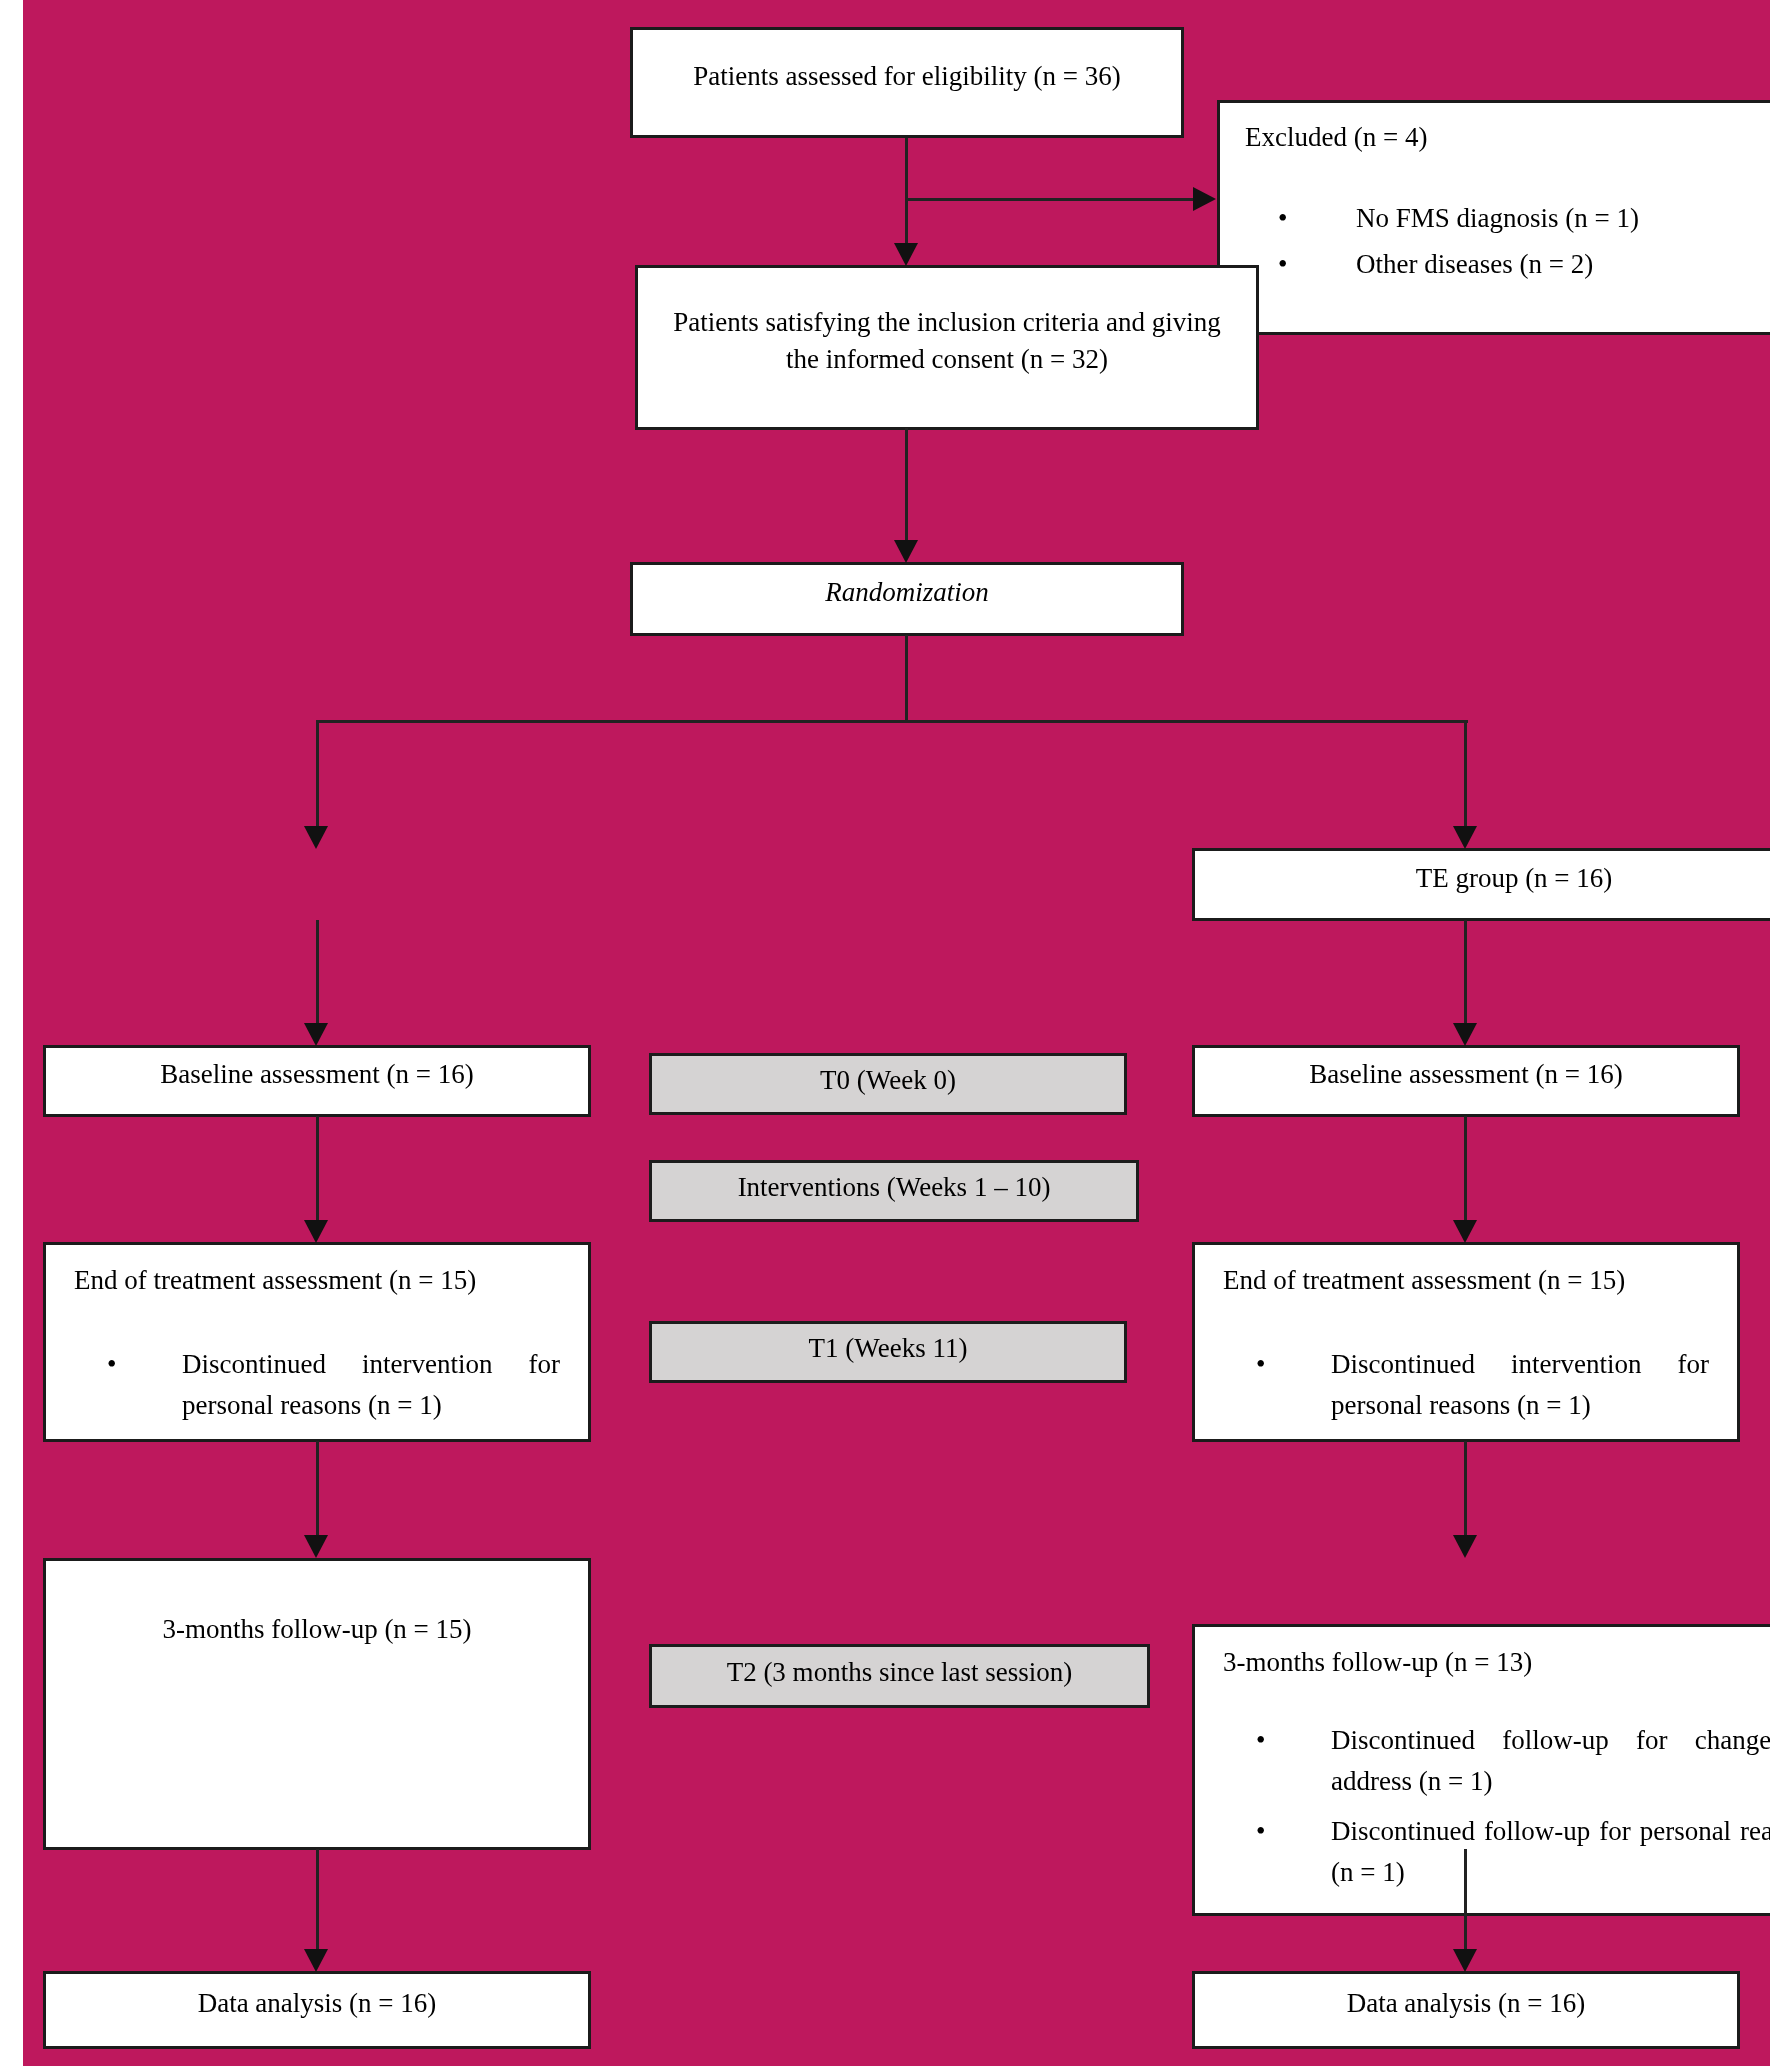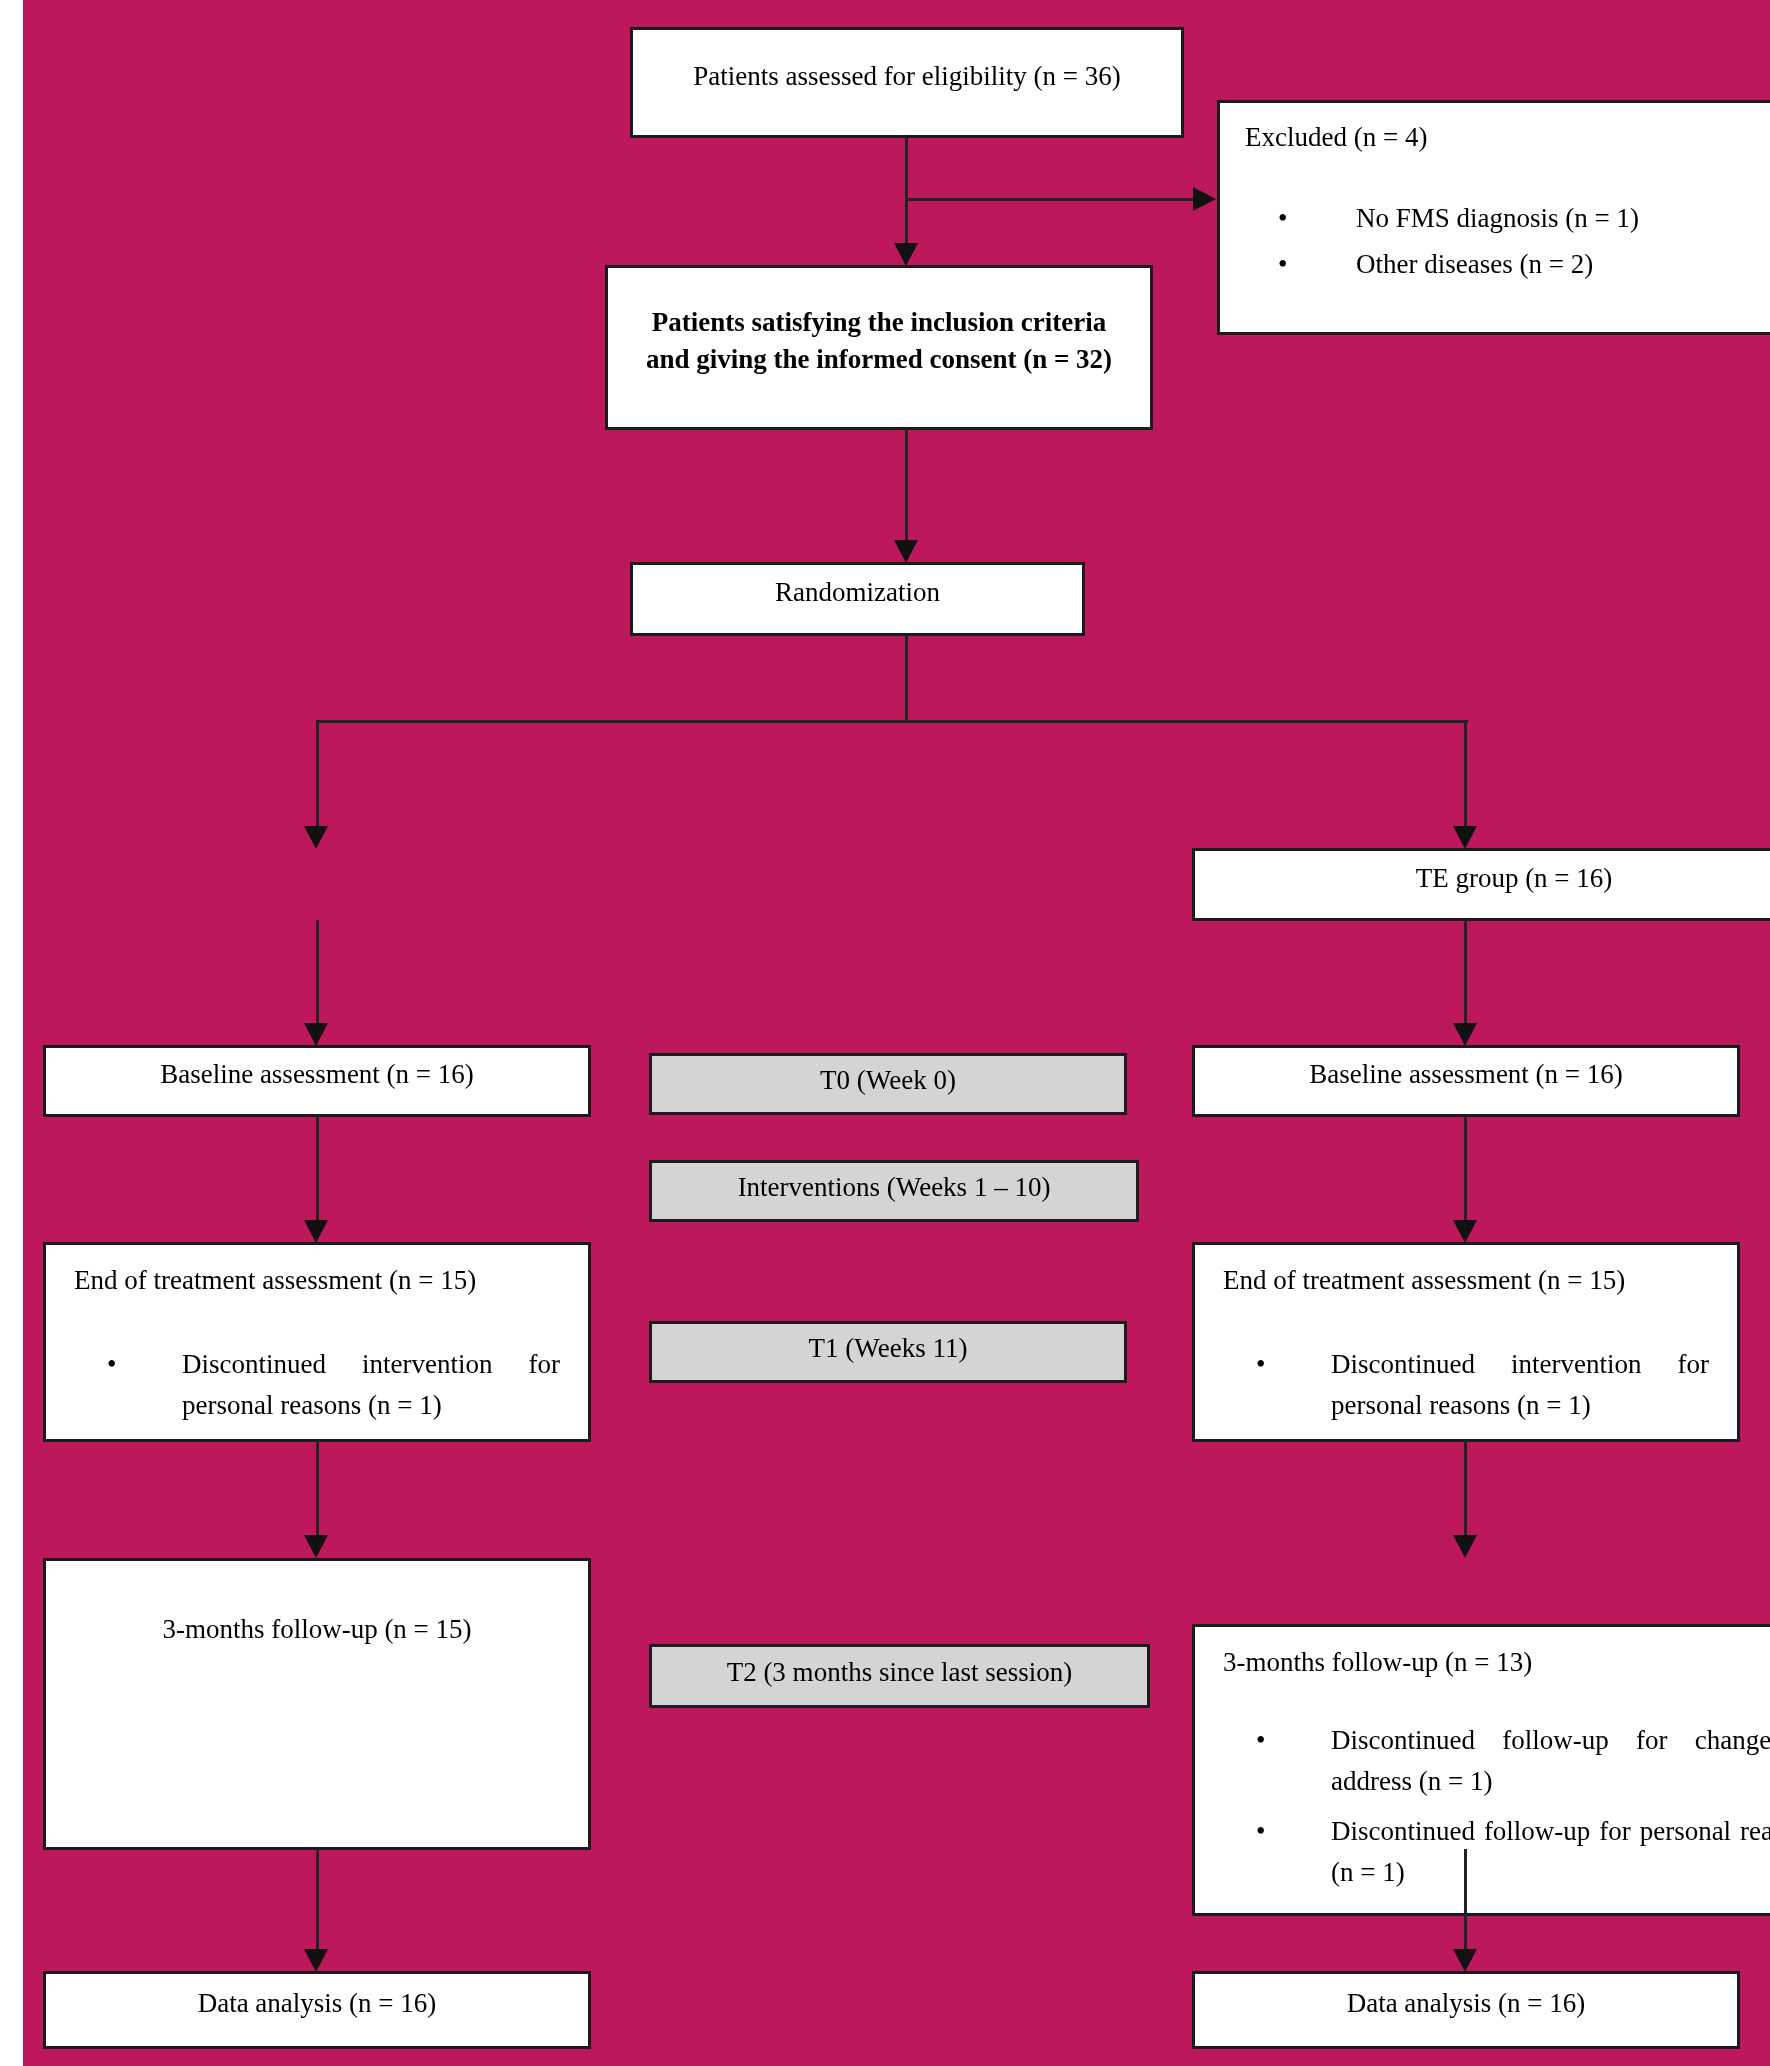--- a/index.html
+++ b/index.html
@@ -74,25 +74,25 @@
   </div>
 
   <div class="box excluded-box" style="left:1194px; top:100px; width:556px; height:235px;">
     <span class="title-row">Excluded (n = 4)</span>
     <ul class="bullets">
       <li>No FMS diagnosis (n = 1)</li>
       <li>Other diseases (n = 2)</li>
     </ul>
   </div>
 
-  <div class="box center-box" style="left:582px; top:265px; width:548px; height:165px;font-weight:bold;">
+  <div class="box center-box" style="left:612px; top:265px; width:624px; height:165px;">
     <span>Patients satisfying the inclusion criteria and giving the informed consent (n = 32)</span>
   </div>
 
-  <div class="box center-box" style="left:607px; top:562px; width:455px; height:74px;">
+  <div class="box center-box" style="left:607px; top:562px; width:554px; height:74px;font-style:italic;">
     <span>Randomization</span>
   </div>
 
 
   <div class="box center-box" style="left:20px; top:1045px; width:548px; height:72px;">
     <span>Baseline assessment (n = 16)</span>
   </div>
 
   <div class="box list-box" style="left:20px; top:1242px; width:548px; height:200px;">
     <span class="title-row">End of treatment assessment (n = 15)</span>

